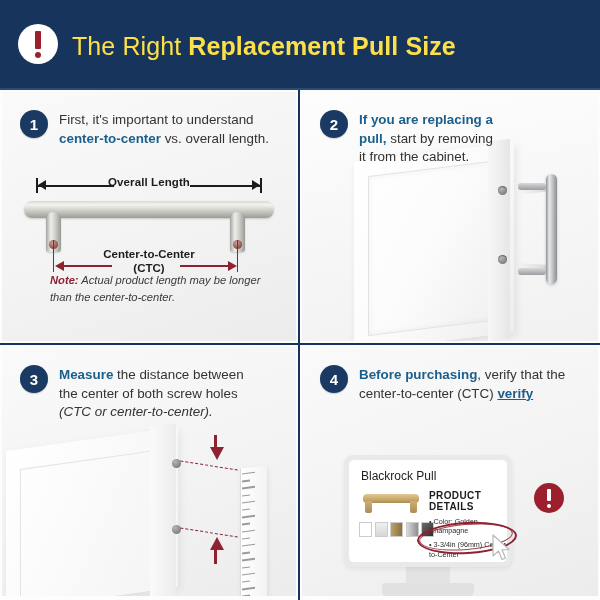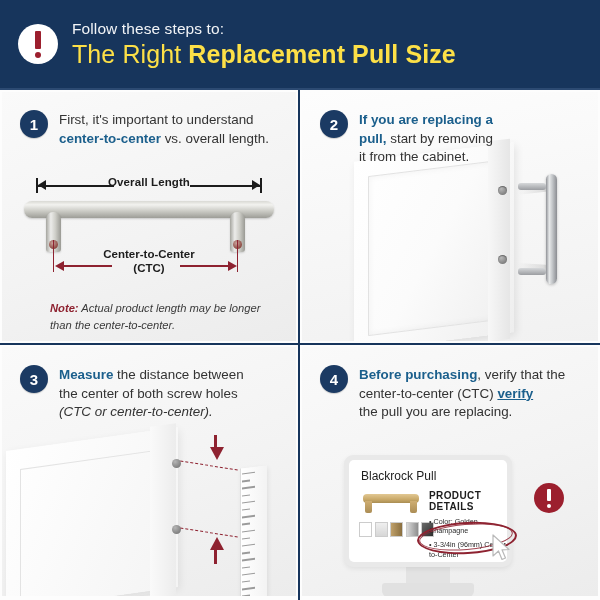--- a/index.html
+++ b/index.html
@@ -106,21 +106,21 @@
   .ctc-vl{position:absolute;width:1.4px;height:32px;background:#8e2230;top:64px;}
   .ctc-vl.a{left:51px;} .ctc-vl.b{left:235px;}
   .ctc-line{position:absolute;top:89px;height:1.8px;background:#8e2230;}
   .ctc-line.la{left:60px;width:50px;} .ctc-line.lb{left:178px;width:50px;}
   .ctc-arw{position:absolute;top:85px;width:0;height:0;
        border-top:5px solid transparent;border-bottom:5px solid transparent;}
   .ctc-arw.a{left:53px;border-right:9px solid #8e2230;}
   .ctc-arw.b{left:226px;border-left:9px solid #8e2230;}
 
   .note{
-    position:absolute;left:48px;top:208px;width:215px;
+    position:absolute;left:48px;top:180px;width:215px;
     font-size:11.2px;font-style:italic;color:#3a3a3a;line-height:1.55;
   }
   .note b{color:#8e2230;font-weight:700;font-style:italic;}
 
   
   .cab-wrap{position:absolute;left:0;top:0;width:296px;height:249px;}
   .cab-bg{position:absolute;inset:0;background:linear-gradient(170deg,#fdfdfd,#f1f1f1);}
   .door{
     position:absolute;left:52px;top:60px;width:160px;height:190px;
     background:linear-gradient(120deg,#ffffff 0%,#fbfbfb 50%,#eeeeee 100%);
@@ -253,21 +253,20 @@
 <body>
 
 <div class="page">
 
   <div class="header">
     <div class="alert-icon">
       <div class="bang"></div>
       <div class="dot"></div>
     </div>
     <div class="header-text">
-      <div class="hdr-kicker">Follow these steps to:</div>
       <div class="hdr-title"><span>The Right </span><b>Replacement Pull Size</b></div>
     </div>
   </div>
   <div class="header-rule"></div>
 
   <div class="grid">
 
     <div class="panel p1">
       <div class="panel-inner"></div>
       <div class="step-head">
@@ -419,21 +418,20 @@
           <div class="b"></div>
           <div class="d"></div>
         </div>
       </div>
 
       <div class="step-head">
         <div class="badge">4</div>
         <div class="step-text">
           <b>Before purchasing</b><span>, verify that the</span><br>
           <span>center-to-center (CTC) </span><u>verify</u><br>
-          <span>the pull you are replacing.</span>
         </div>
       </div>
     </div>
 
     <div class="vline"></div>
     <div class="hline"></div>
   </div>
 </div>
 
 </body></html>

